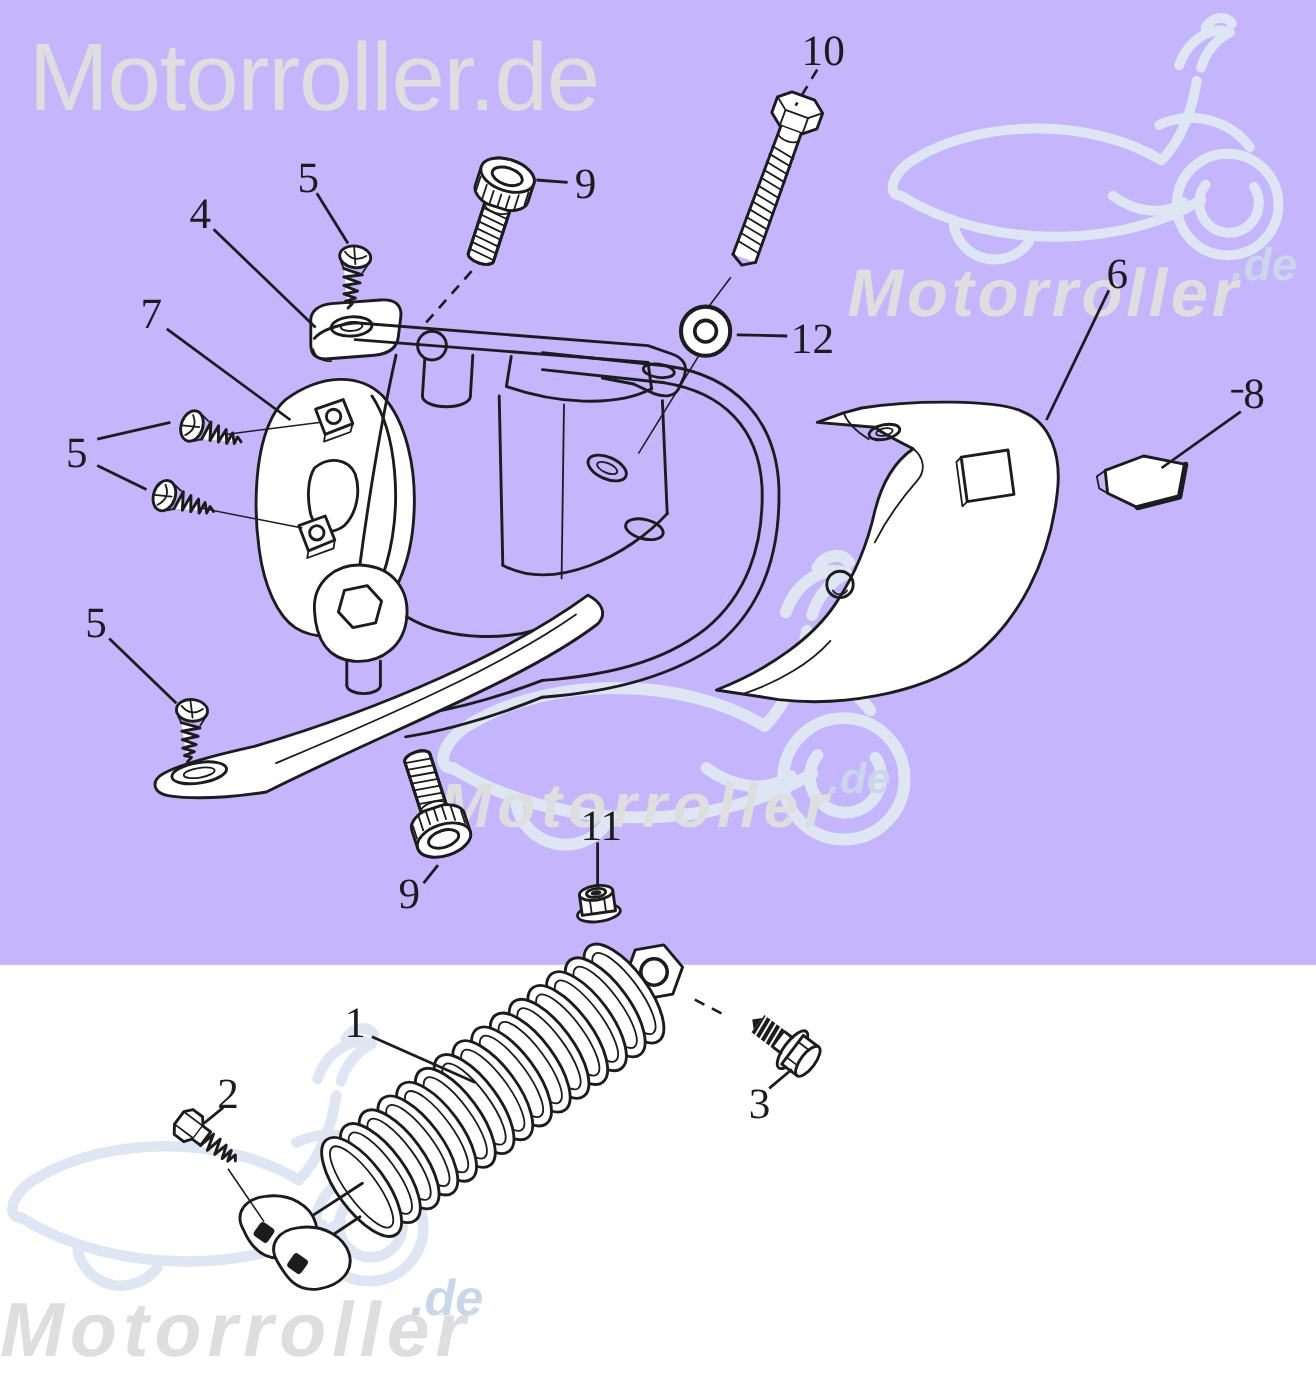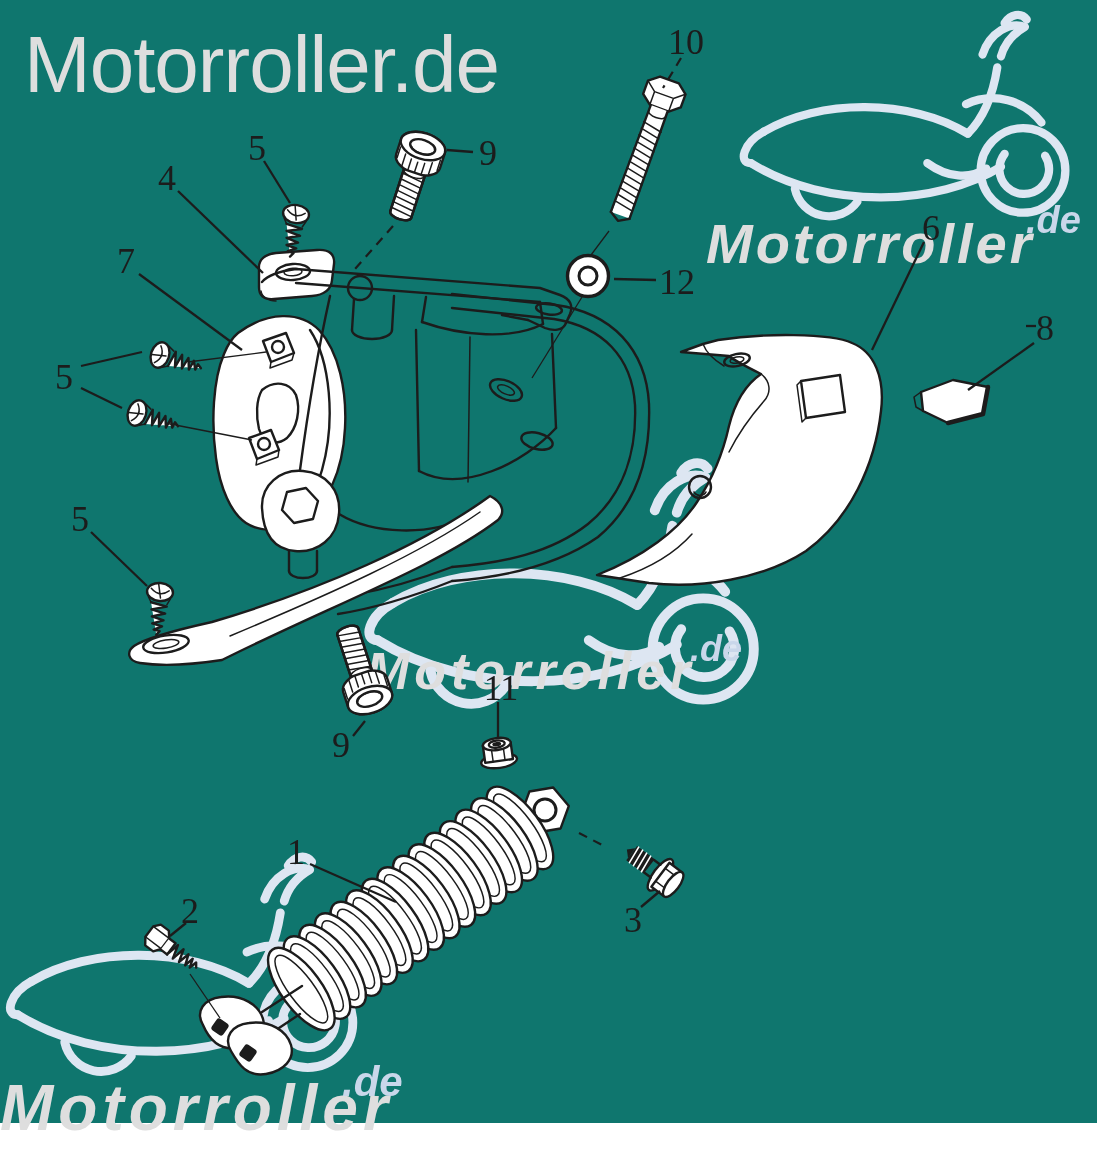--- a/index.html
+++ b/index.html
@@ -1,17 +1,17 @@
 <!DOCTYPE html>
 <html style="--ink: #1c1c1c; --wm-gray: #dedede; --wm-blue: #c9d7ea; --wm-scooter: #dde6f2;"><head>
 <meta charset="utf-8">
 <style>
   html,body{margin:0;padding:0;background:#fff;}
   body{width:1097px;height:1149px;overflow:hidden;font-family:"Liberation Sans",sans-serif;}
-  #stage{position:relative;width:1097px;height:1123px;background:#0f766e;}
+  #stage{position:relative;width:1097px;height:804px;background:#c4b5fd;}
   svg{display:block;}
   .wm-top{font-family:"Liberation Sans",sans-serif;font-size:80px;letter-spacing:-1px;fill:var(--wm-gray);}
   .wm-script{font-family:"Liberation Sans",sans-serif;font-style:italic;font-weight:bold;fill:var(--wm-gray);}
   .wm-de{font-family:"Liberation Sans",sans-serif;font-style:italic;font-weight:bold;fill:var(--wm-blue);}
   .scooter{fill:none;stroke:var(--wm-scooter);stroke-width:9;stroke-linecap:round;stroke-linejoin:round;}
   #art{fill:none;stroke:var(--ink);stroke-width:2.4;stroke-linecap:round;stroke-linejoin:round;}
   .wf{fill:#fff;stroke:var(--ink);}
   .fill-ink{fill:var(--ink);stroke:none;}
   .thin-line{stroke-width:1.5;}
   .leader{fill:none;stroke:var(--ink);}

